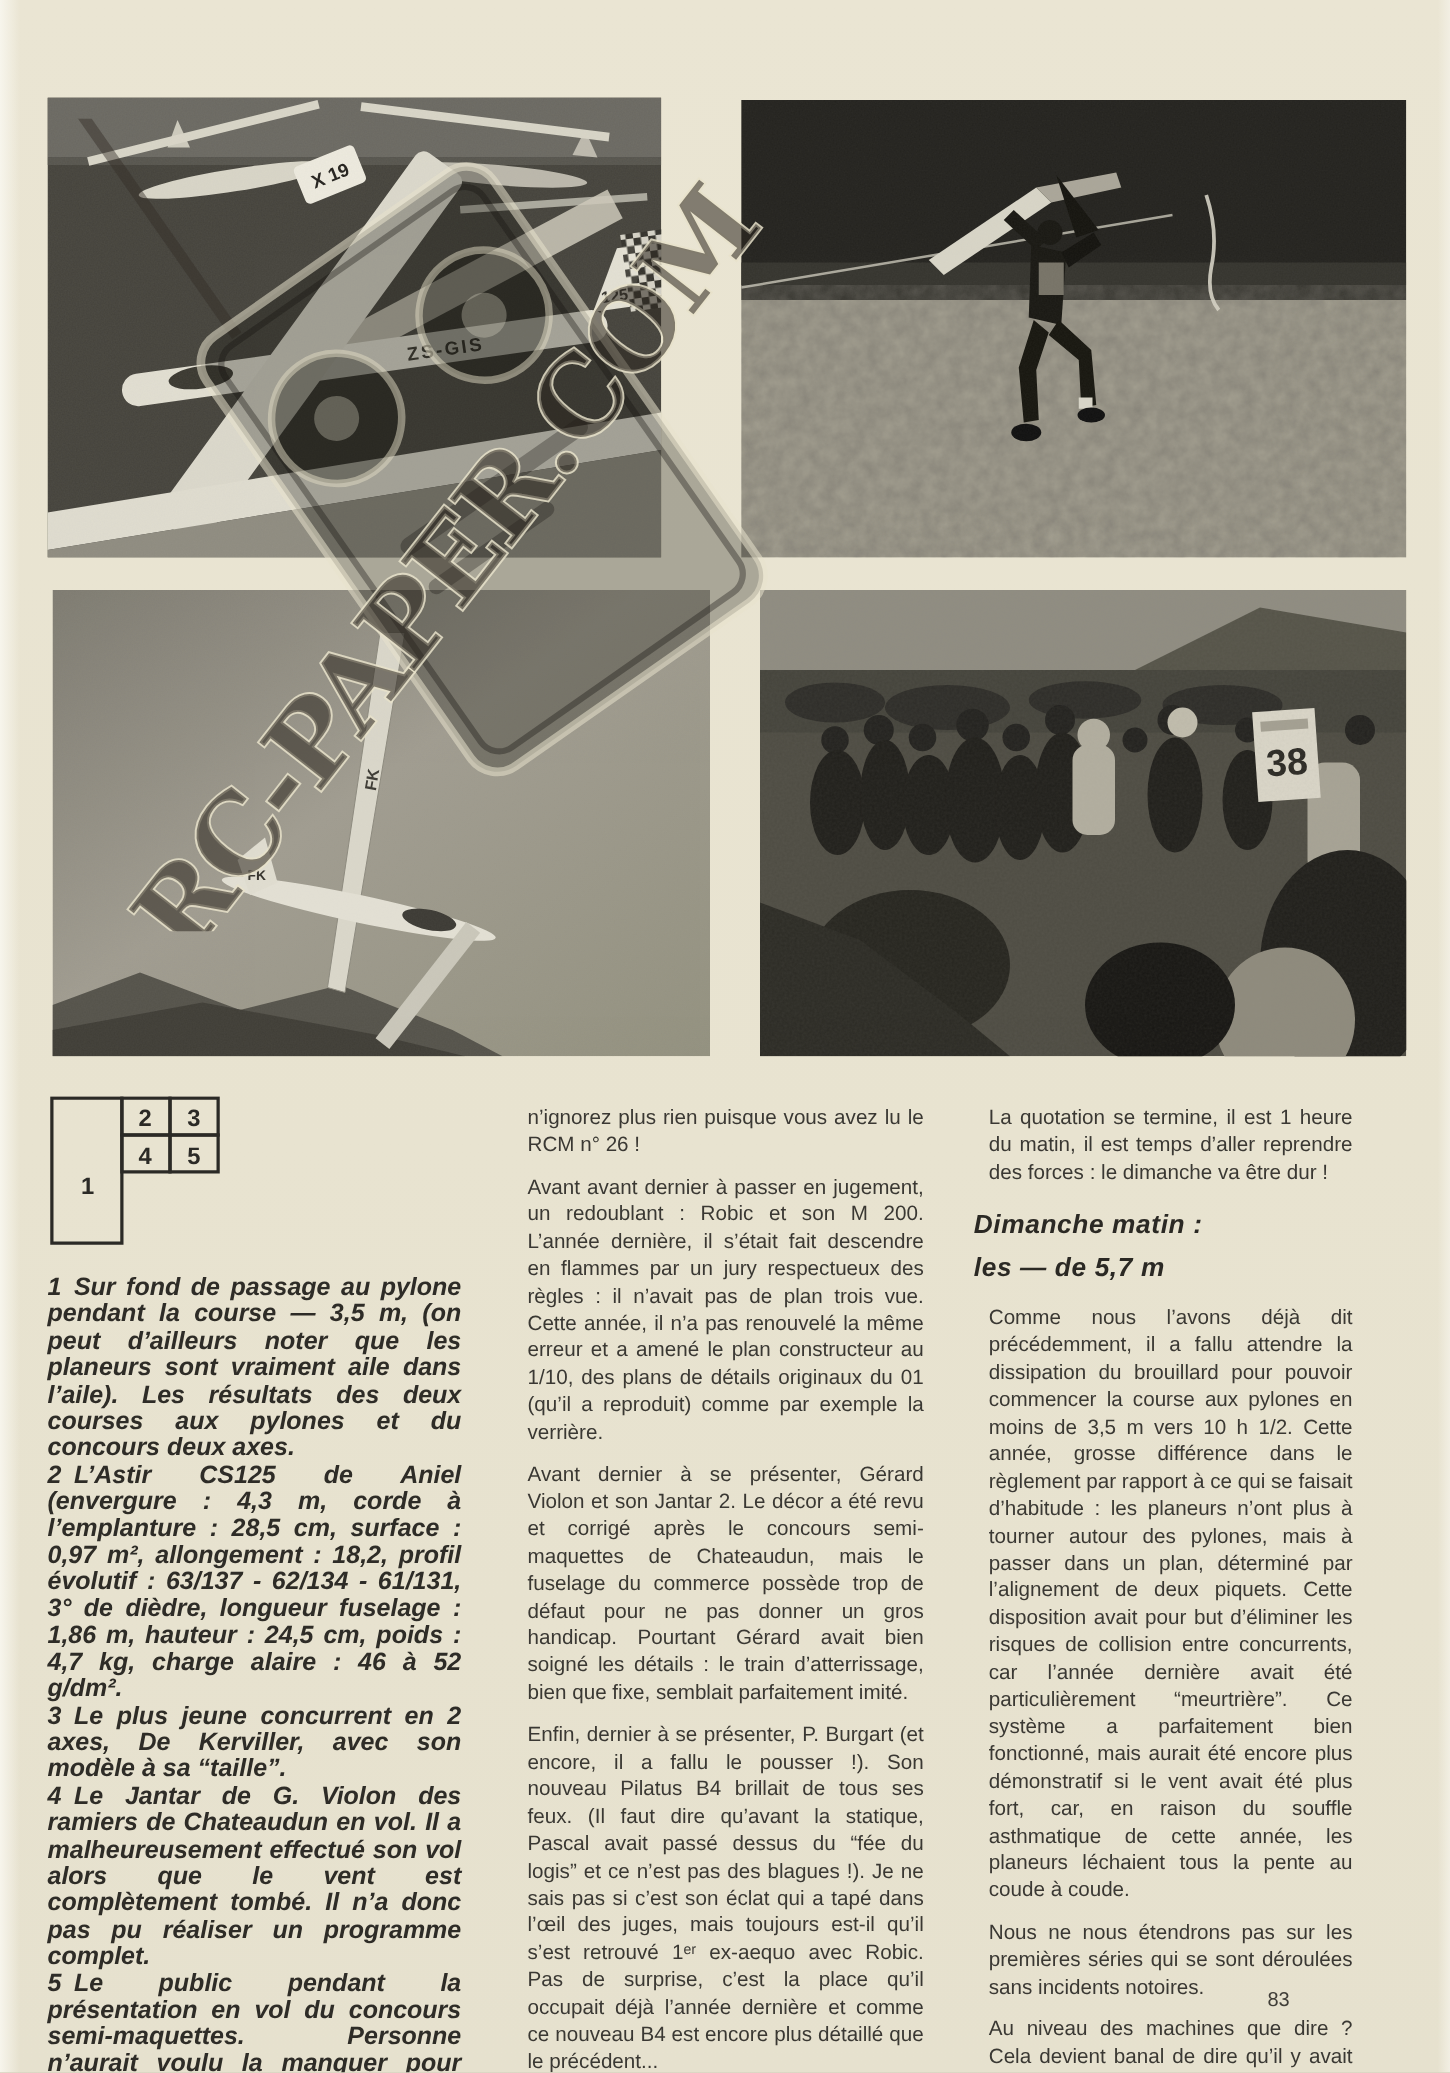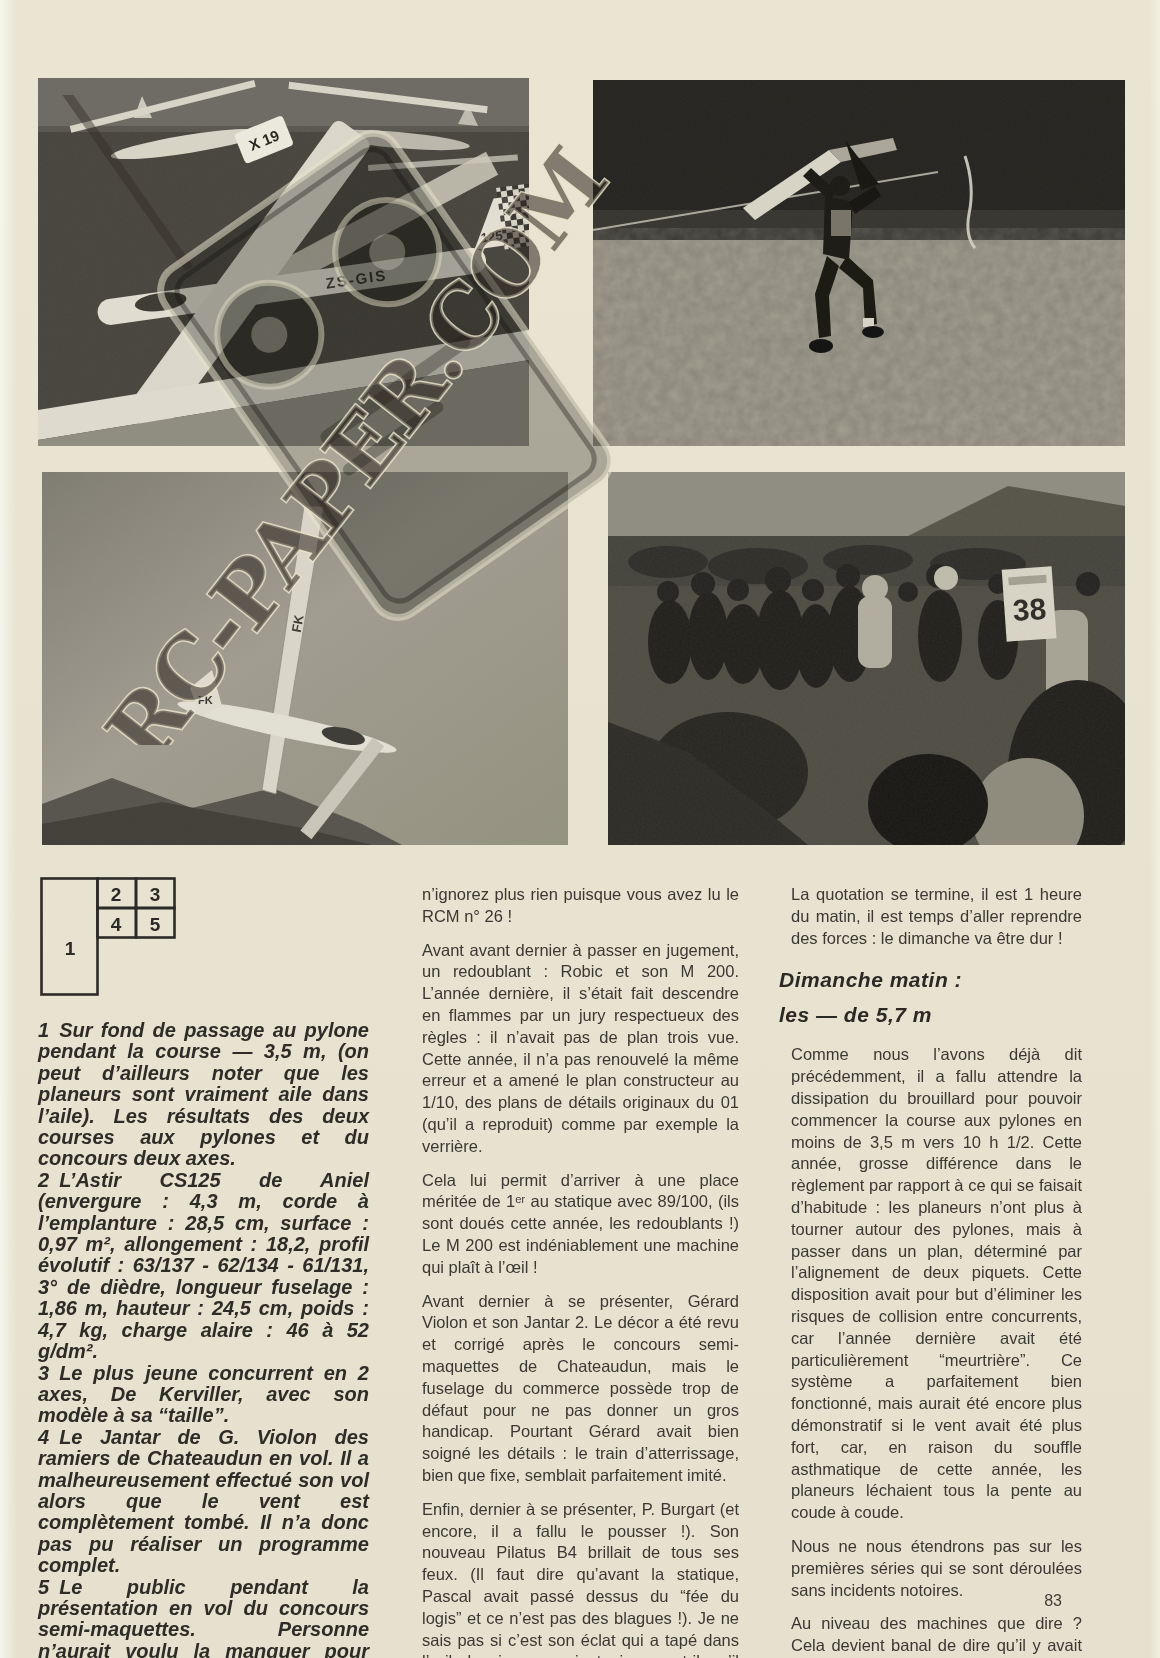--- a/index.html
+++ b/index.html
@@ -25,21 +25,21 @@
   .captions p{margin:0;}
   .cap-n{margin-right:10px;}
   .col{position:absolute;top:872px;font-size:16.5px;line-height:21.8px;
     text-align:justify;color:#3a3833;}
   .col p{margin:12px;}
   .col2{left:410px;width:341px;}
   .col3{left:779px;width:315px;}
   .col3 h2{margin:13px 0 9px 0;font-size:21px;line-height:35px;
     font-weight:800;font-style:italic;letter-spacing:.5px;color:#2b2924;}
   .col3 h2 span{display:block;}
-  .pagenum{position:absolute;left:1014px;top:1592px;width:48px;text-align:right;
+  .pagenum{position:absolute;left:1014px;top:1592px;width:48px;text-align:left;
     font-size:16px;color:#403e38;}
 </style>
 </head>
 <body>
 
 <div class="page">
 
   <svg class="photo photo1" viewBox="0 0 491 368">
     <defs>
       <filter id="g1" x="0" y="0" width="100%" height="100%">
@@ -252,21 +252,20 @@
     <p><span class="cap-n">1</span><span>Sur fond de passage au pylone pendant la course — 3,5 m, (on peut d’ailleurs noter que les planeurs sont vraiment aile dans l’aile). Les résultats des deux courses aux pylones et du concours deux axes.</span></p>
     <p><span class="cap-n">2</span><span>L’Astir CS125 de Aniel (envergure : 4,3 m, corde à l’emplanture : 28,5 cm, surface : 0,97 m², allongement : 18,2, profil évolutif : 63/137 - 62/134 - 61/131, 3° de dièdre, longueur fuselage : 1,86 m, hauteur : 24,5 cm, poids : 4,7 kg, charge alaire : 46 à 52 g/dm².</span></p>
     <p><span class="cap-n">3</span><span>Le plus jeune concurrent en 2 axes, De Kerviller, avec son modèle à sa “taille”.</span></p>
     <p><span class="cap-n">4</span><span>Le Jantar de G. Violon des ramiers de Chateaudun en vol. Il a malheureusement effectué son vol alors que le vent est complètement tombé. Il n’a donc pas pu réaliser un programme complet.</span></p>
     <p><span class="cap-n">5</span><span>Le public pendant la présentation en vol du concours semi-maquettes. Personne n’aurait voulu la manquer pour tout l’or du monde !</span></p>
   </div>
 
   <div class="col col2">
     <p>n’ignorez plus rien puisque vous avez lu le RCM n° 26 !</p>
     <p>Avant avant dernier à passer en jugement, un redoublant : Robic et son M 200. L’année dernière, il s’était fait descendre en flammes par un jury respectueux des règles : il n’avait pas de plan trois vue. Cette année, il n’a pas renouvelé la même erreur et a amené le plan constructeur au 1/10, des plans de détails originaux du 01 (qu’il a reproduit) comme par exemple la verrière.</p>
-    <p>Cela lui permit d’arriver à une place méritée de 1ᵉʳ au statique avec 89/100, (ils sont doués cette année, les redoublants !) Le M 200 est indéniablement une machine qui plaît à l’œil !</p>
     <p>Avant dernier à se présenter, Gérard Violon et son Jantar 2. Le décor a été revu et corrigé après le concours semi-maquettes de Chateaudun, mais le fuselage du commerce possède trop de défaut pour ne pas donner un gros handicap. Pourtant Gérard avait bien soigné les détails : le train d’atterrissage, bien que fixe, semblait parfaitement imité.</p>
     <p>Enfin, dernier à se présenter, P. Burgart (et encore, il a fallu le pousser !). Son nouveau Pilatus B4 brillait de tous ses feux. (Il faut dire qu’avant la statique, Pascal avait passé dessus du “fée du logis” et ce n’est pas des blagues !). Je ne sais pas si c’est son éclat qui a tapé dans l’œil des juges, mais toujours est-il qu’il s’est retrouvé 1ᵉʳ ex-aequo avec Robic. Pas de surprise, c’est la place qu’il occupait déjà l’année dernière et comme ce nouveau B4 est encore plus détaillé que le précédent...</p>
   </div>
 
   <div class="col col3">
     <p>La quotation se termine, il est 1 heure du matin, il est temps d’aller reprendre des forces : le dimanche va être dur !</p>
     <h2>
       <span>Dimanche matin :</span>
       <span>les — de 5,7 m</span>
     </h2>

